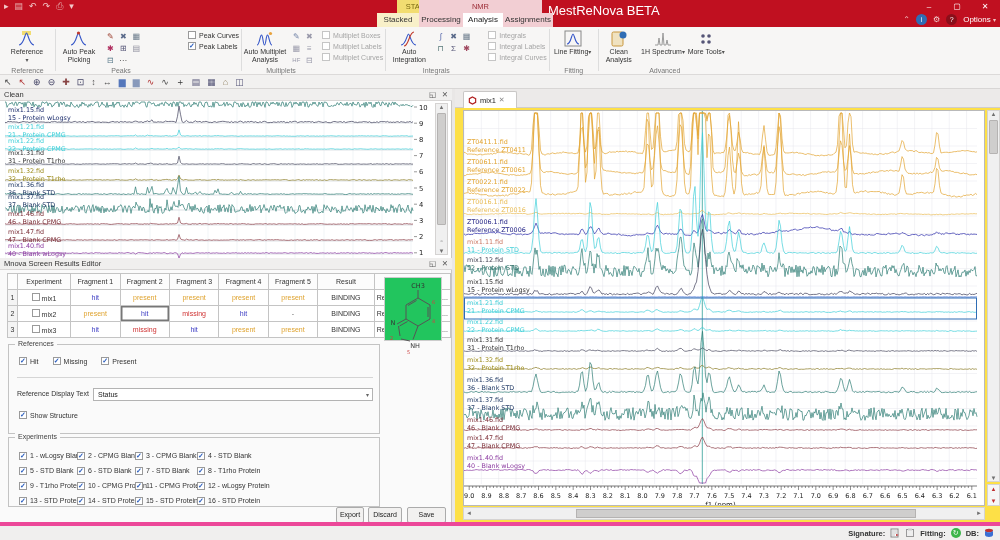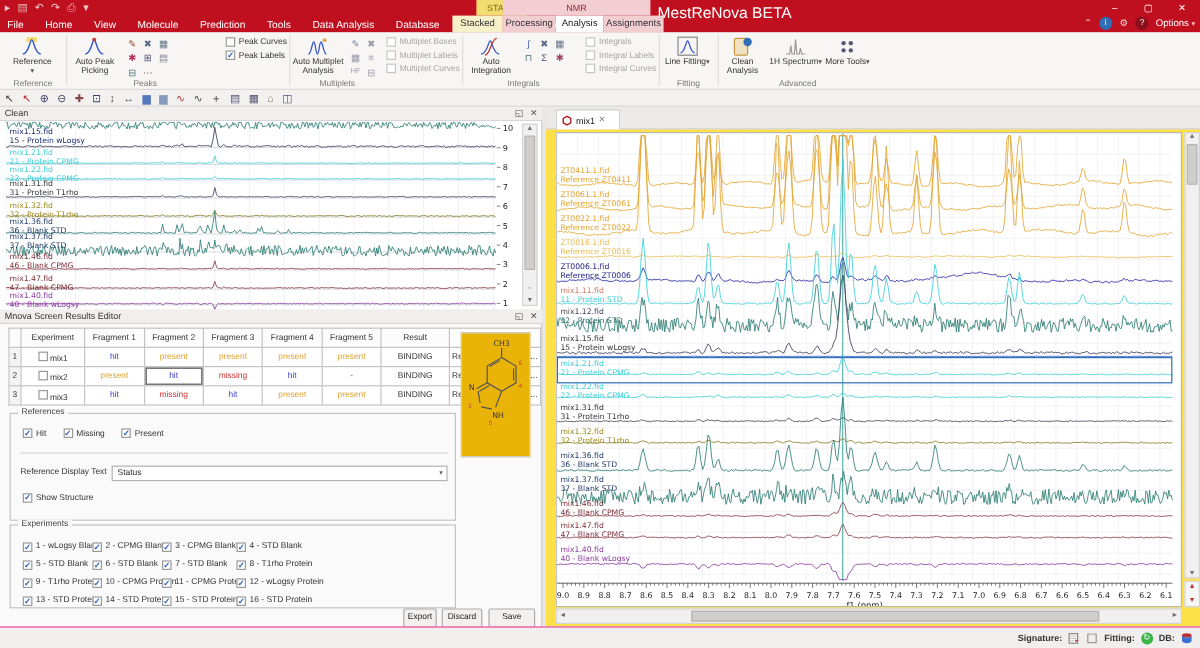--- a/index.html
+++ b/index.html
@@ -55,33 +55,33 @@
 #results-table th{background:#fcfcfc;color:#333}
 td.num{background:#f4f4f4;width:10px}
 td.exp{text-align:left}
 .st-hit{color:#3d3dc4}.st-present{color:#dfa32f}.st-missing{color:#cf3333}.st-dash{color:#555}
 td.focused{box-shadow:inset 0 0 0 1.5px #777}
 .groupbox{position:absolute;border:1px solid #c3c3c3;background:#fafafa}
 .legend{position:absolute;top:-5px;left:6px;background:#fafafa;padding:0 3px;font-size:7px;color:#444}
 .ck{display:inline-flex;align-items:center;gap:3px;font-size:7px;color:#333;white-space:nowrap}
 .selectbox{position:absolute;height:13px;background:#fff;border:1px solid #b3b3b3;font-size:7px;line-height:12px;padding:0 4px;color:#222}
 .selectbox .sarr{position:absolute;right:3px;top:0;font-size:6px;color:#666}
-#mol-box{position:absolute;left:384px;top:7px;width:58px;height:104px;background:#eab308;border:1px solid #ccc}
+#mol-box{position:absolute;left:384px;top:7px;width:58px;height:64px;background:#22c55e;border:1px solid #ccc}
 #experiments-grid{position:absolute;left:10px;top:10px;display:grid;grid-template-columns:58px 58px 62px 72px;grid-auto-rows:15px;column-gap:0;font-size:6.8px}
 .btn{position:absolute;height:16px;background:#f2f1f0;border:1px solid #ababab;border-radius:2px;font-size:7px;color:#222;text-align:center;line-height:14px;cursor:default}
 
 #right-tabbar{position:absolute;left:455px;top:89px;width:545px;height:19px;background:#eceae9;border-bottom:1px solid #cfcdcc}
 #doc-tab{position:absolute;left:8px;top:2px;width:54px;height:17px;background:#fff;border:1px solid #c9c7c6;border-bottom:none;border-radius:2px 2px 0 0;display:flex;align-items:center;gap:3px;padding:0 4px;font-size:7.5px;color:#222}
 #right-view{position:absolute;left:455px;top:108px;width:545px;height:414px;background:#fde047}
 #spec-canvas{position:absolute;left:8px;top:2px;width:522px;height:396px;background:#fff;border:1px solid #b9b9b9;overflow:hidden}
 #hscroll{position:absolute;left:8px;top:399px;width:522px;height:13px;background:#f0f0f0;border:1px solid #d5d3d2}
 #hthumb{position:absolute;top:1px;height:9px;background:#cfcecd;border:1px solid #b5b3b2}
 .hsarr{position:absolute;top:0;font-size:6px;color:#707070;line-height:11px}
 
-#statusbar{position:absolute;left:0;top:522px;width:1000px;height:18px;background:#f0efee;border-top:1px solid #ec4899;display:flex;justify-content:flex-end;align-items:center;gap:5px;padding-right:6px;font-size:7.5px;color:#333}
+#statusbar{position:absolute;left:0;top:522px;width:1000px;height:18px;background:#f0efee;border-top:4px solid #ec4899;display:flex;justify-content:flex-end;align-items:center;gap:5px;padding-right:6px;font-size:7.5px;color:#333}
 .sico{display:inline-block;width:10px;height:10px}
 svg text{font-family:"DejaVu Sans",sans-serif}
 </style>
 </head>
 <body>
 
 <div id="app">
 
   <div id="titlebar">
     <div id="quickaccess">
@@ -89,32 +89,20 @@
       <span style="color:#e8b0b0">▤</span>
       <span>↶</span>
       <span>↷</span>
       <span style="color:#e8b0b0">⎙</span>
       <span>▾</span>
     </div>
     <span id="app-title">MestReNova BETA</span>
     <span class="winctl" style="right:60px">–</span>
     <span class="winctl" style="right:32px">▢</span>
     <span class="winctl" style="right:4px">✕</span>
-    <div id="menubar">
-        <span class="menu-item">File</span>
-        <span class="menu-item">Home</span>
-        <span class="menu-item">View</span>
-        <span class="menu-item">Molecule</span>
-        <span class="menu-item">Prediction</span>
-        <span class="menu-item">Tools</span>
-        <span class="menu-item">Data Analysis</span>
-        <span class="menu-item">Database</span>
-        <span class="menu-item">Verification</span>
-        <span class="menu-item">Elucidation</span>
-      </div>
     <div id="stack-group">STACK</div>
     <div id="nmr-group">NMR</div>
     <div id="tab-stacked">Stacked</div>
     <div id="tab-processing">Processing</div>
     <div id="tab-analysis">Analysis</div>
     <div id="tab-assignments">Assignments</div>
     <div id="titlebar-right">
       <span style="color:#f0c0c0">⌃</span>
       <span class="tb-ico" style="background:#2f6db5;color:#fff">i</span>
       <span style="color:#f0d0d0">⚙</span>

